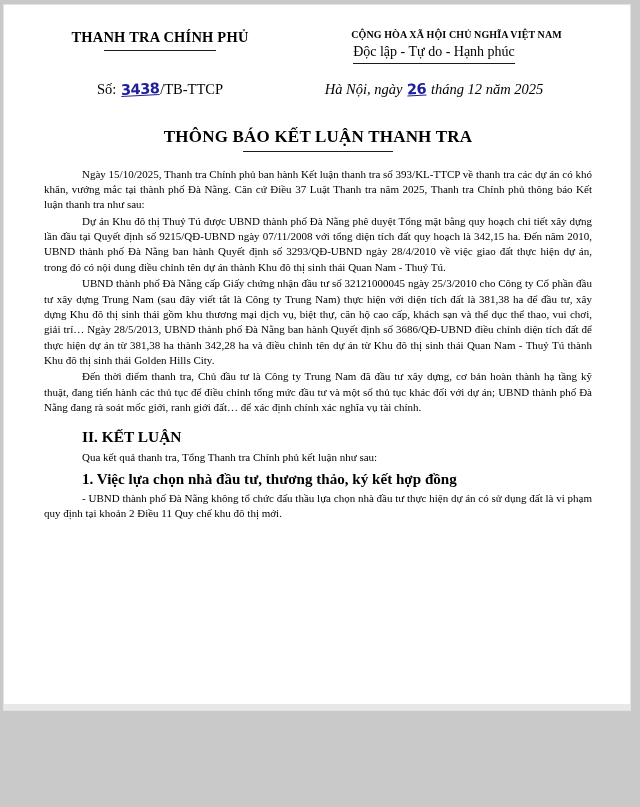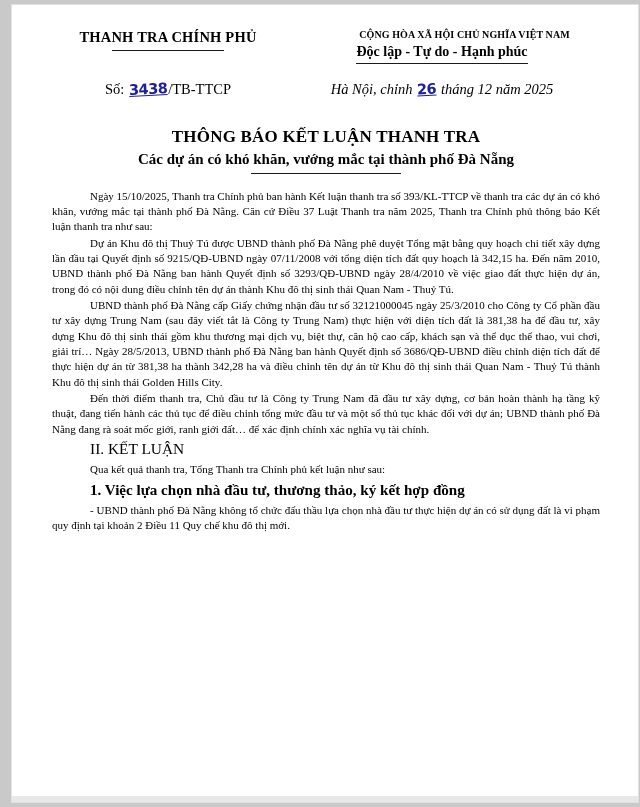--- a/index.html
+++ b/index.html
@@ -19,24 +19,24 @@
     position: relative;
     width: 640px;
     height: 807px;
     background: #c9c9c9;
     box-sizing: border-box;
   }
 
   
   .page {
     position: absolute;
-    left: 12px;
+    left: 4px;
     top: 5px;
     width: 626px;
-    height: 797px;
+    height: 705px;
     background: #ffffff;
     box-sizing: border-box;
     padding: 0;
     overflow: hidden;
     box-shadow: 0 0 0 1px #e2e2e2;
   }
 
   .page-inner {
     position: relative;
     padding: 14px 38px 0 40px;
@@ -76,21 +76,21 @@
   }
   .nation-name {
     font-weight: bold;
     font-size: 10px;
     letter-spacing: 0.1px;
     line-height: 1.2;
     white-space: nowrap;
     margin-left: 45px;
   }
   .nation-motto {
-    font-weight: bold;
+    font-weight: normal;
     font-size: 14px;
     line-height: 1.25;
     margin-top: 2px;
     display: inline-block;
     border-bottom: 1.4px solid #1a1a1a;
     padding-bottom: 2px;
     white-space: nowrap;
   }
 
   
@@ -168,23 +168,23 @@
   }
   h2.sec-center {
     text-align: center;
     font-weight: bold;
     font-size: 15.4px;
     margin: 8px 0 6px 0;
     line-height: 1.3;
   }
   h2.sec-left {
     text-align: left;
-    font-weight: normal;
+    font-weight: bold;
     font-size: 15.4px;
-    margin: 2px 0 3px 0;
+    margin: 12px 0 3px 0;
     text-indent: 38px;
     line-height: 1.3;
   }
   h3.sub-head {
     text-align: left;
     font-weight: bold;
     font-size: 15.1px;
     margin: 3px 0 2px 0;
     text-indent: 38px;
     line-height: 1.35;
@@ -217,31 +217,30 @@
           <div class="nation-motto">Độc lập - Tự do - Hạnh phúc</div>
         </div>
       </div>
 
       <div class="numrow">
         <div class="numrow-left">
           <span>Số:</span>
           <span class="hand">3438</span><span>/TB-TTCP</span>
         </div>
         <div class="numrow-right">
-          <span>Hà Nội, chỉnh</span>
+          <span>Hà Nội, ngày</span>
           <span class="hand">26</span>
           <span>tháng</span>
           <span>12</span>
           <span>năm</span>
           <span>2025</span>
         </div>
       </div>
 
       <div class="doc-title">THÔNG BÁO KẾT LUẬN THANH TRA</div>
-      <div class="doc-subtitle">Các dự án có khó khăn, vướng mắc tại thành phố Đà Nẵng</div>
       <div class="title-rule"></div>
 
       <div class="body-block">
 
         <p class="para">Ngày 15/10/2025, Thanh tra Chính phủ ban hành Kết luận thanh tra số 393/KL-TTCP về thanh tra các dự án có khó khăn, vướng mắc tại thành phố Đà Nẵng. Căn cứ Điều 37 Luật Thanh tra năm 2025, Thanh tra Chính phủ thông báo Kết luận thanh tra như sau:</p>
 
 
         <p class="para">Dự án Khu đô thị Thuỷ Tú được UBND thành phố Đà Nẵng phê duyệt Tổng mặt bằng quy hoạch chi tiết xây dựng lần đầu tại Quyết định số 9215/QĐ-UBND ngày 07/11/2008 với tổng diện tích đất quy hoạch là 342,15 ha. Đến năm 2010, UBND thành phố Đà Nẵng ban hành Quyết định số 3293/QĐ-UBND ngày 28/4/2010 về việc giao đất thực hiện dự án, trong đó có nội dung điều chỉnh tên dự án thành Khu đô thị sinh thái Quan Nam - Thuỷ Tú.</p>
 
         <p class="para">UBND thành phố Đà Nẵng cấp Giấy chứng nhận đầu tư số 32121000045 ngày 25/3/2010 cho Công ty Cổ phần đầu tư xây dựng Trung Nam (sau đây viết tắt là Công ty Trung Nam) thực hiện với diện tích đất là 381,38 ha để đầu tư, xây dựng Khu đô thị sinh thái gồm khu thương mại dịch vụ, biệt thự, căn hộ cao cấp, khách sạn và thể dục thể thao, vui chơi, giải trí… Ngày 28/5/2013, UBND thành phố Đà Nẵng ban hành Quyết định số 3686/QĐ-UBND điều chỉnh diện tích đất để thực hiện dự án từ 381,38 ha thành 342,28 ha và điều chỉnh tên dự án từ Khu đô thị sinh thái Quan Nam - Thuỷ Tú thành Khu đô thị sinh thái Golden Hills City.</p>

